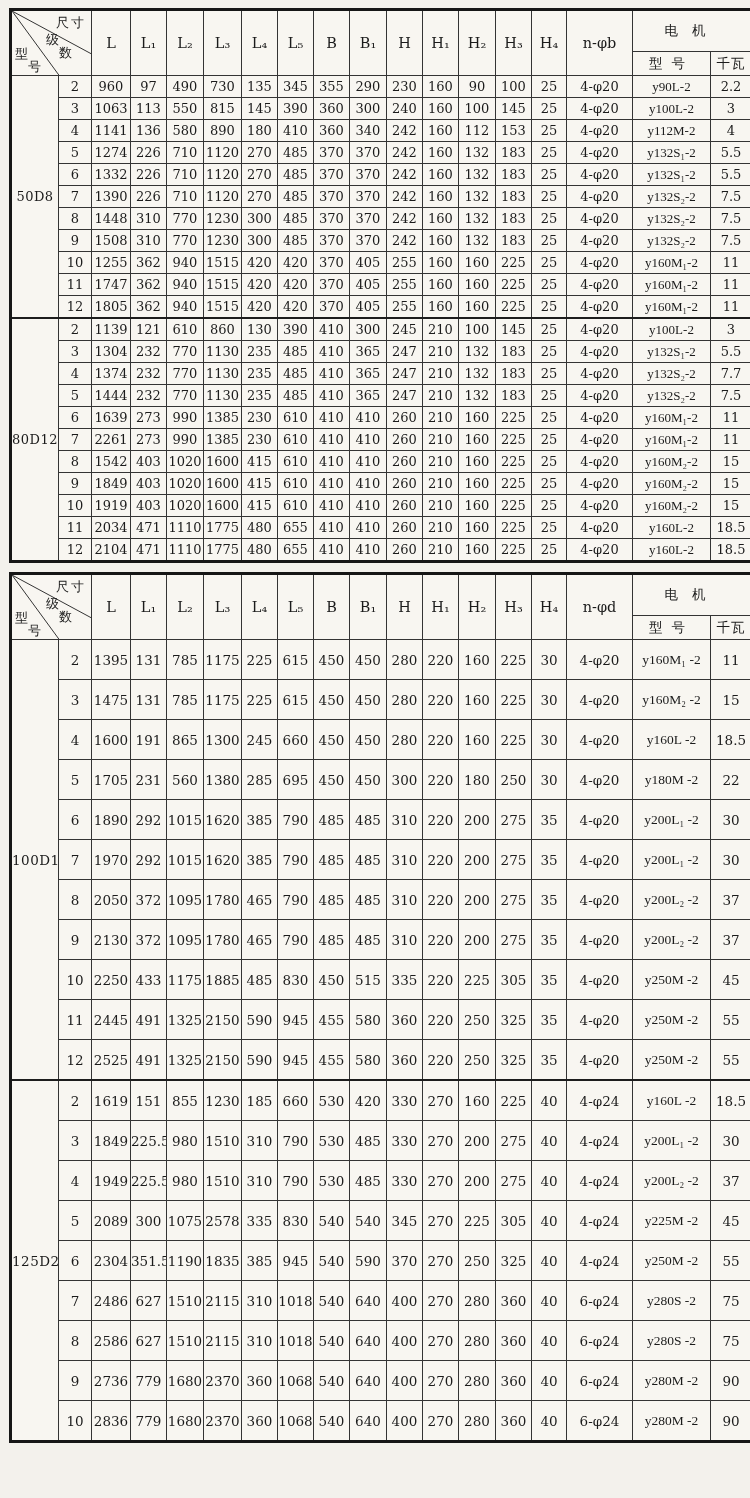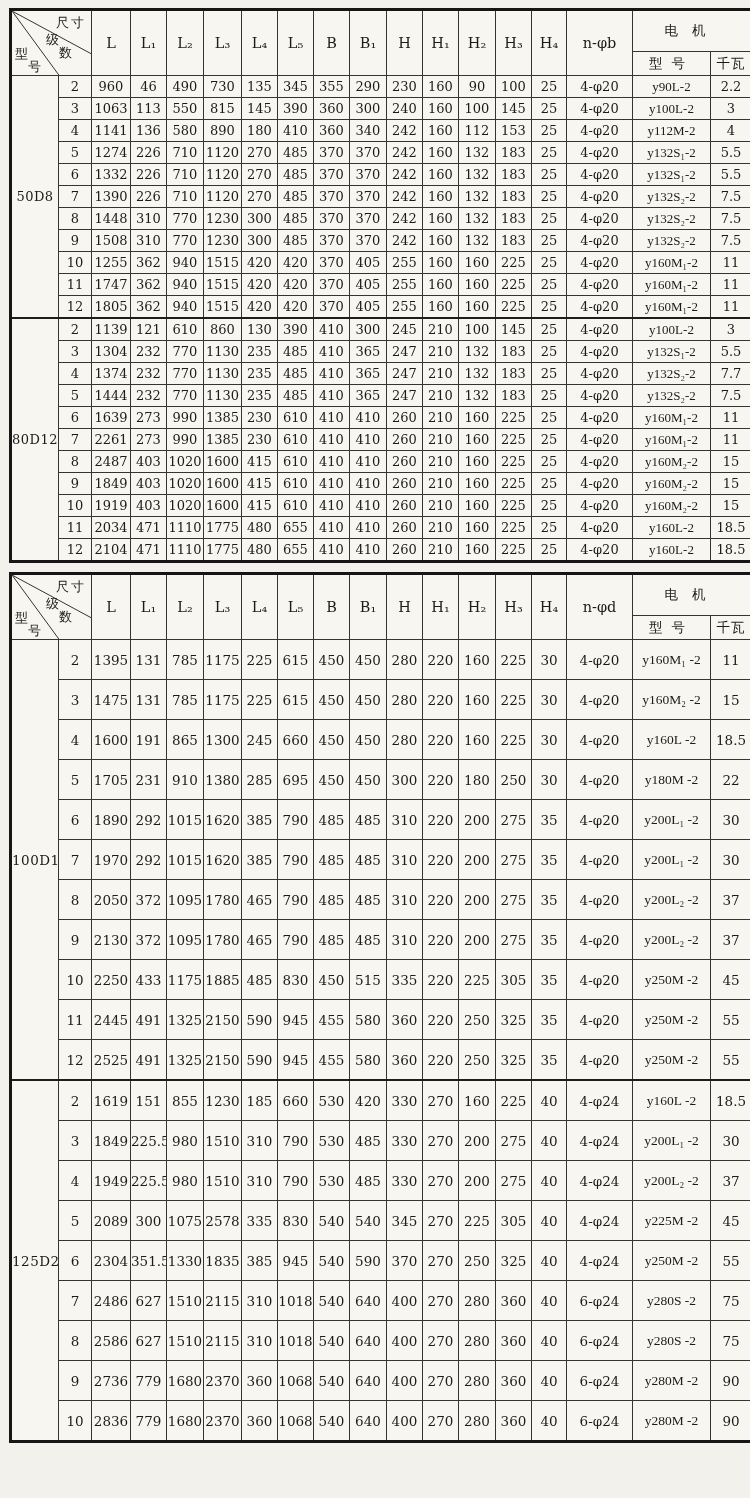--- a/index.html
+++ b/index.html
@@ -109,21 +109,21 @@
       <tr class="hr2">
         <th class="model-hd">型号</th>
         <th class="kw-hd">千瓦</th>
       </tr>
     </thead>
     <tbody>
         <tr>
           <td rowspan="11" class="model-cell">50D8</td>
           <td>2</td>
           <td>960</td>
-          <td>46</td>
+          <td>97</td>
           <td>490</td>
           <td>730</td>
           <td>135</td>
           <td>345</td>
           <td>355</td>
           <td>290</td>
           <td>230</td>
           <td>160</td>
           <td>90</td>
           <td>100</td>
@@ -432,21 +432,21 @@
           <td>210</td>
           <td>160</td>
           <td>225</td>
           <td>25</td>
           <td>4-φ20</td>
           <td class="mname">y160M₁-2</td>
           <td>11</td>
         </tr>
         <tr>
           <td>8</td>
-          <td>2487</td>
+          <td>1542</td>
           <td>403</td>
           <td>1020</td>
           <td>1600</td>
           <td>415</td>
           <td>610</td>
           <td>410</td>
           <td>410</td>
           <td>260</td>
           <td>210</td>
           <td>160</td>
@@ -646,21 +646,21 @@
           <td>225</td>
           <td>30</td>
           <td>4-φ20</td>
           <td class="mname">y160L -2</td>
           <td>18.5</td>
         </tr>
         <tr>
           <td>5</td>
           <td>1705</td>
           <td>231</td>
-          <td>910</td>
+          <td>560</td>
           <td>1380</td>
           <td>285</td>
           <td>695</td>
           <td>450</td>
           <td>450</td>
           <td>300</td>
           <td>220</td>
           <td>180</td>
           <td>250</td>
           <td>30</td>
@@ -875,21 +875,21 @@
           <td>305</td>
           <td>40</td>
           <td>4-φ24</td>
           <td class="mname">y225M -2</td>
           <td>45</td>
         </tr>
         <tr>
           <td>6</td>
           <td>2304</td>
           <td>351.5</td>
-          <td>1330</td>
+          <td>1190</td>
           <td>1835</td>
           <td>385</td>
           <td>945</td>
           <td>540</td>
           <td>590</td>
           <td>370</td>
           <td>270</td>
           <td>250</td>
           <td>325</td>
           <td>40</td>

